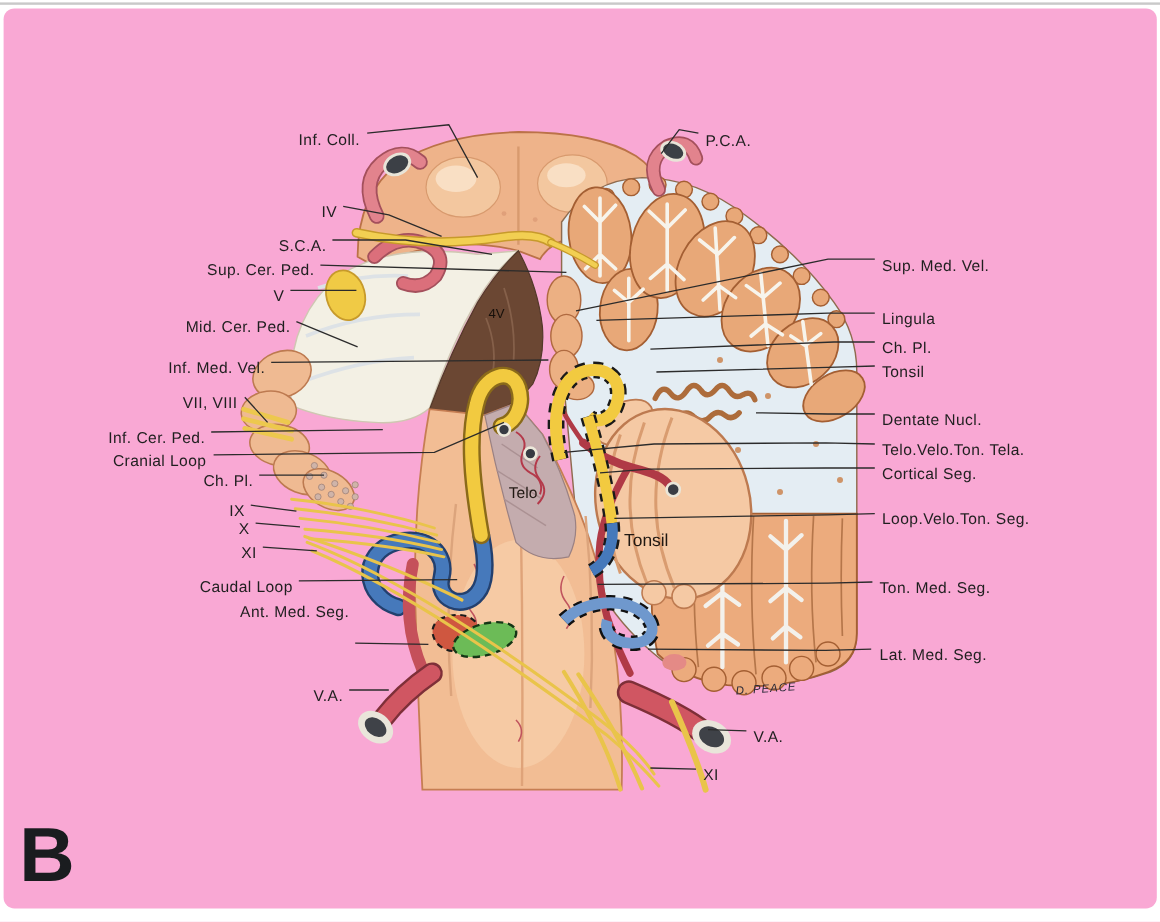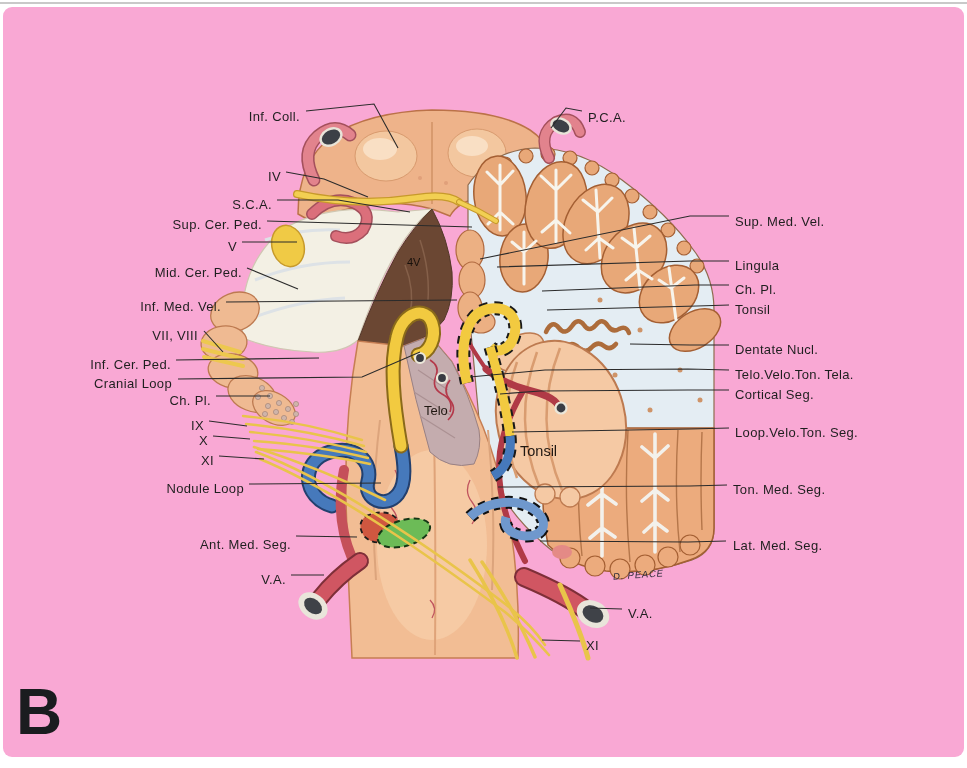--- a/index.html
+++ b/index.html
@@ -343,22 +343,22 @@
     <div class="lbl l" style="right:727px;top:233px">V</div>
     <div class="lbl l" style="right:722px;top:259px">Mid. Cer. Ped.</div>
     <div class="lbl l" style="right:743px;top:293px">Inf. Med. Vel.</div>
     <div class="lbl l" style="right:766px;top:322px">VII, VIII</div>
     <div class="lbl l" style="right:793px;top:351px">Inf. Cer. Ped.</div>
     <div class="lbl l" style="right:792px;top:370px">Cranial Loop</div>
     <div class="lbl l" style="right:753px;top:387px">Ch. Pl.</div>
     <div class="lbl l" style="right:760px;top:412px">IX</div>
     <div class="lbl l" style="right:756px;top:427px">X</div>
     <div class="lbl l" style="right:750px;top:447px">XI</div>
-    <div class="lbl l" style="right:720px;top:475px">Nodule Loop</div>
-    <div class="lbl l" style="right:673px;top:531px">Ant. Med. Seg.</div>
+    <div class="lbl l" style="right:720px;top:475px">Caudal Loop</div>
+    <div class="lbl l" style="right:673px;top:496px">Ant. Med. Seg.</div>
     <div class="lbl l" style="right:678px;top:566px">V.A.</div>
 
     <div class="lbl r" style="left:585px;top:104px">P.C.A.</div>
     <div class="lbl r" style="left:732px;top:208px">Sup. Med. Vel.</div>
     <div class="lbl r" style="left:732px;top:252px">Lingula</div>
     <div class="lbl r" style="left:732px;top:276px">Ch. Pl.</div>
     <div class="lbl r" style="left:732px;top:296px">Tonsil</div>
     <div class="lbl r" style="left:732px;top:336px">Dentate Nucl.</div>
     <div class="lbl r" style="left:732px;top:361px">Telo.Velo.Ton. Tela.</div>
     <div class="lbl r" style="left:732px;top:381px">Cortical Seg.</div>

